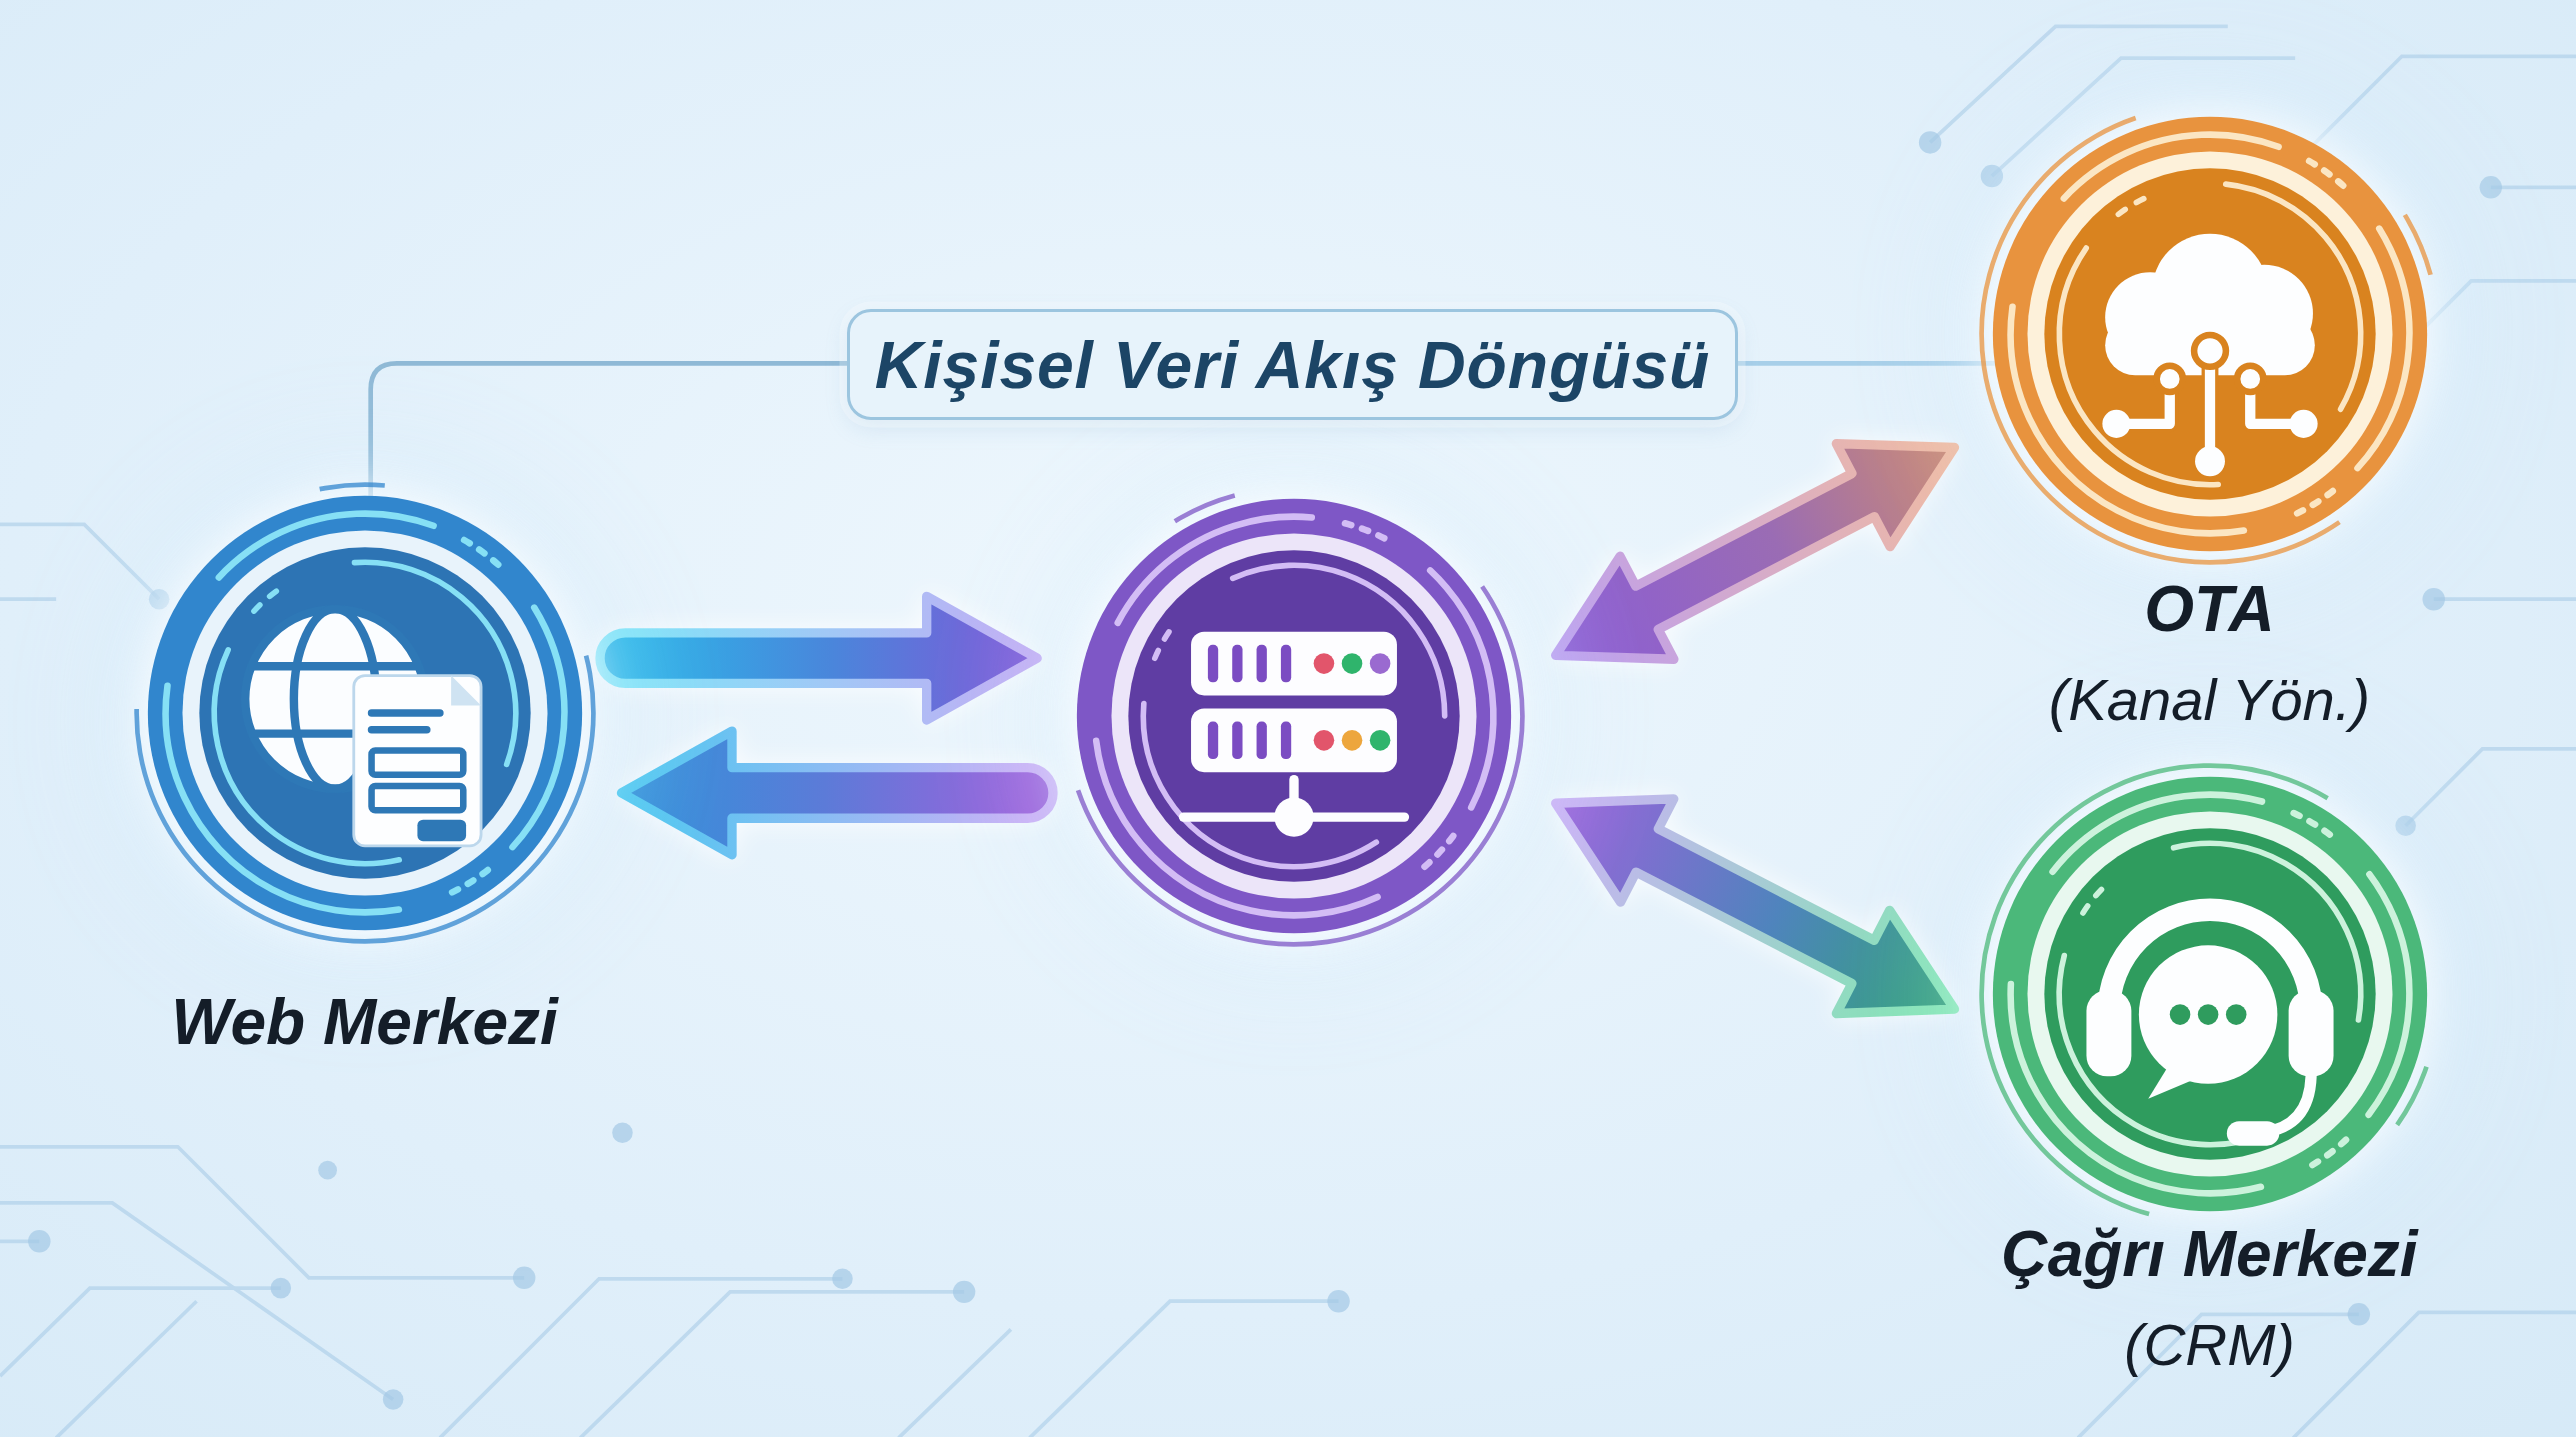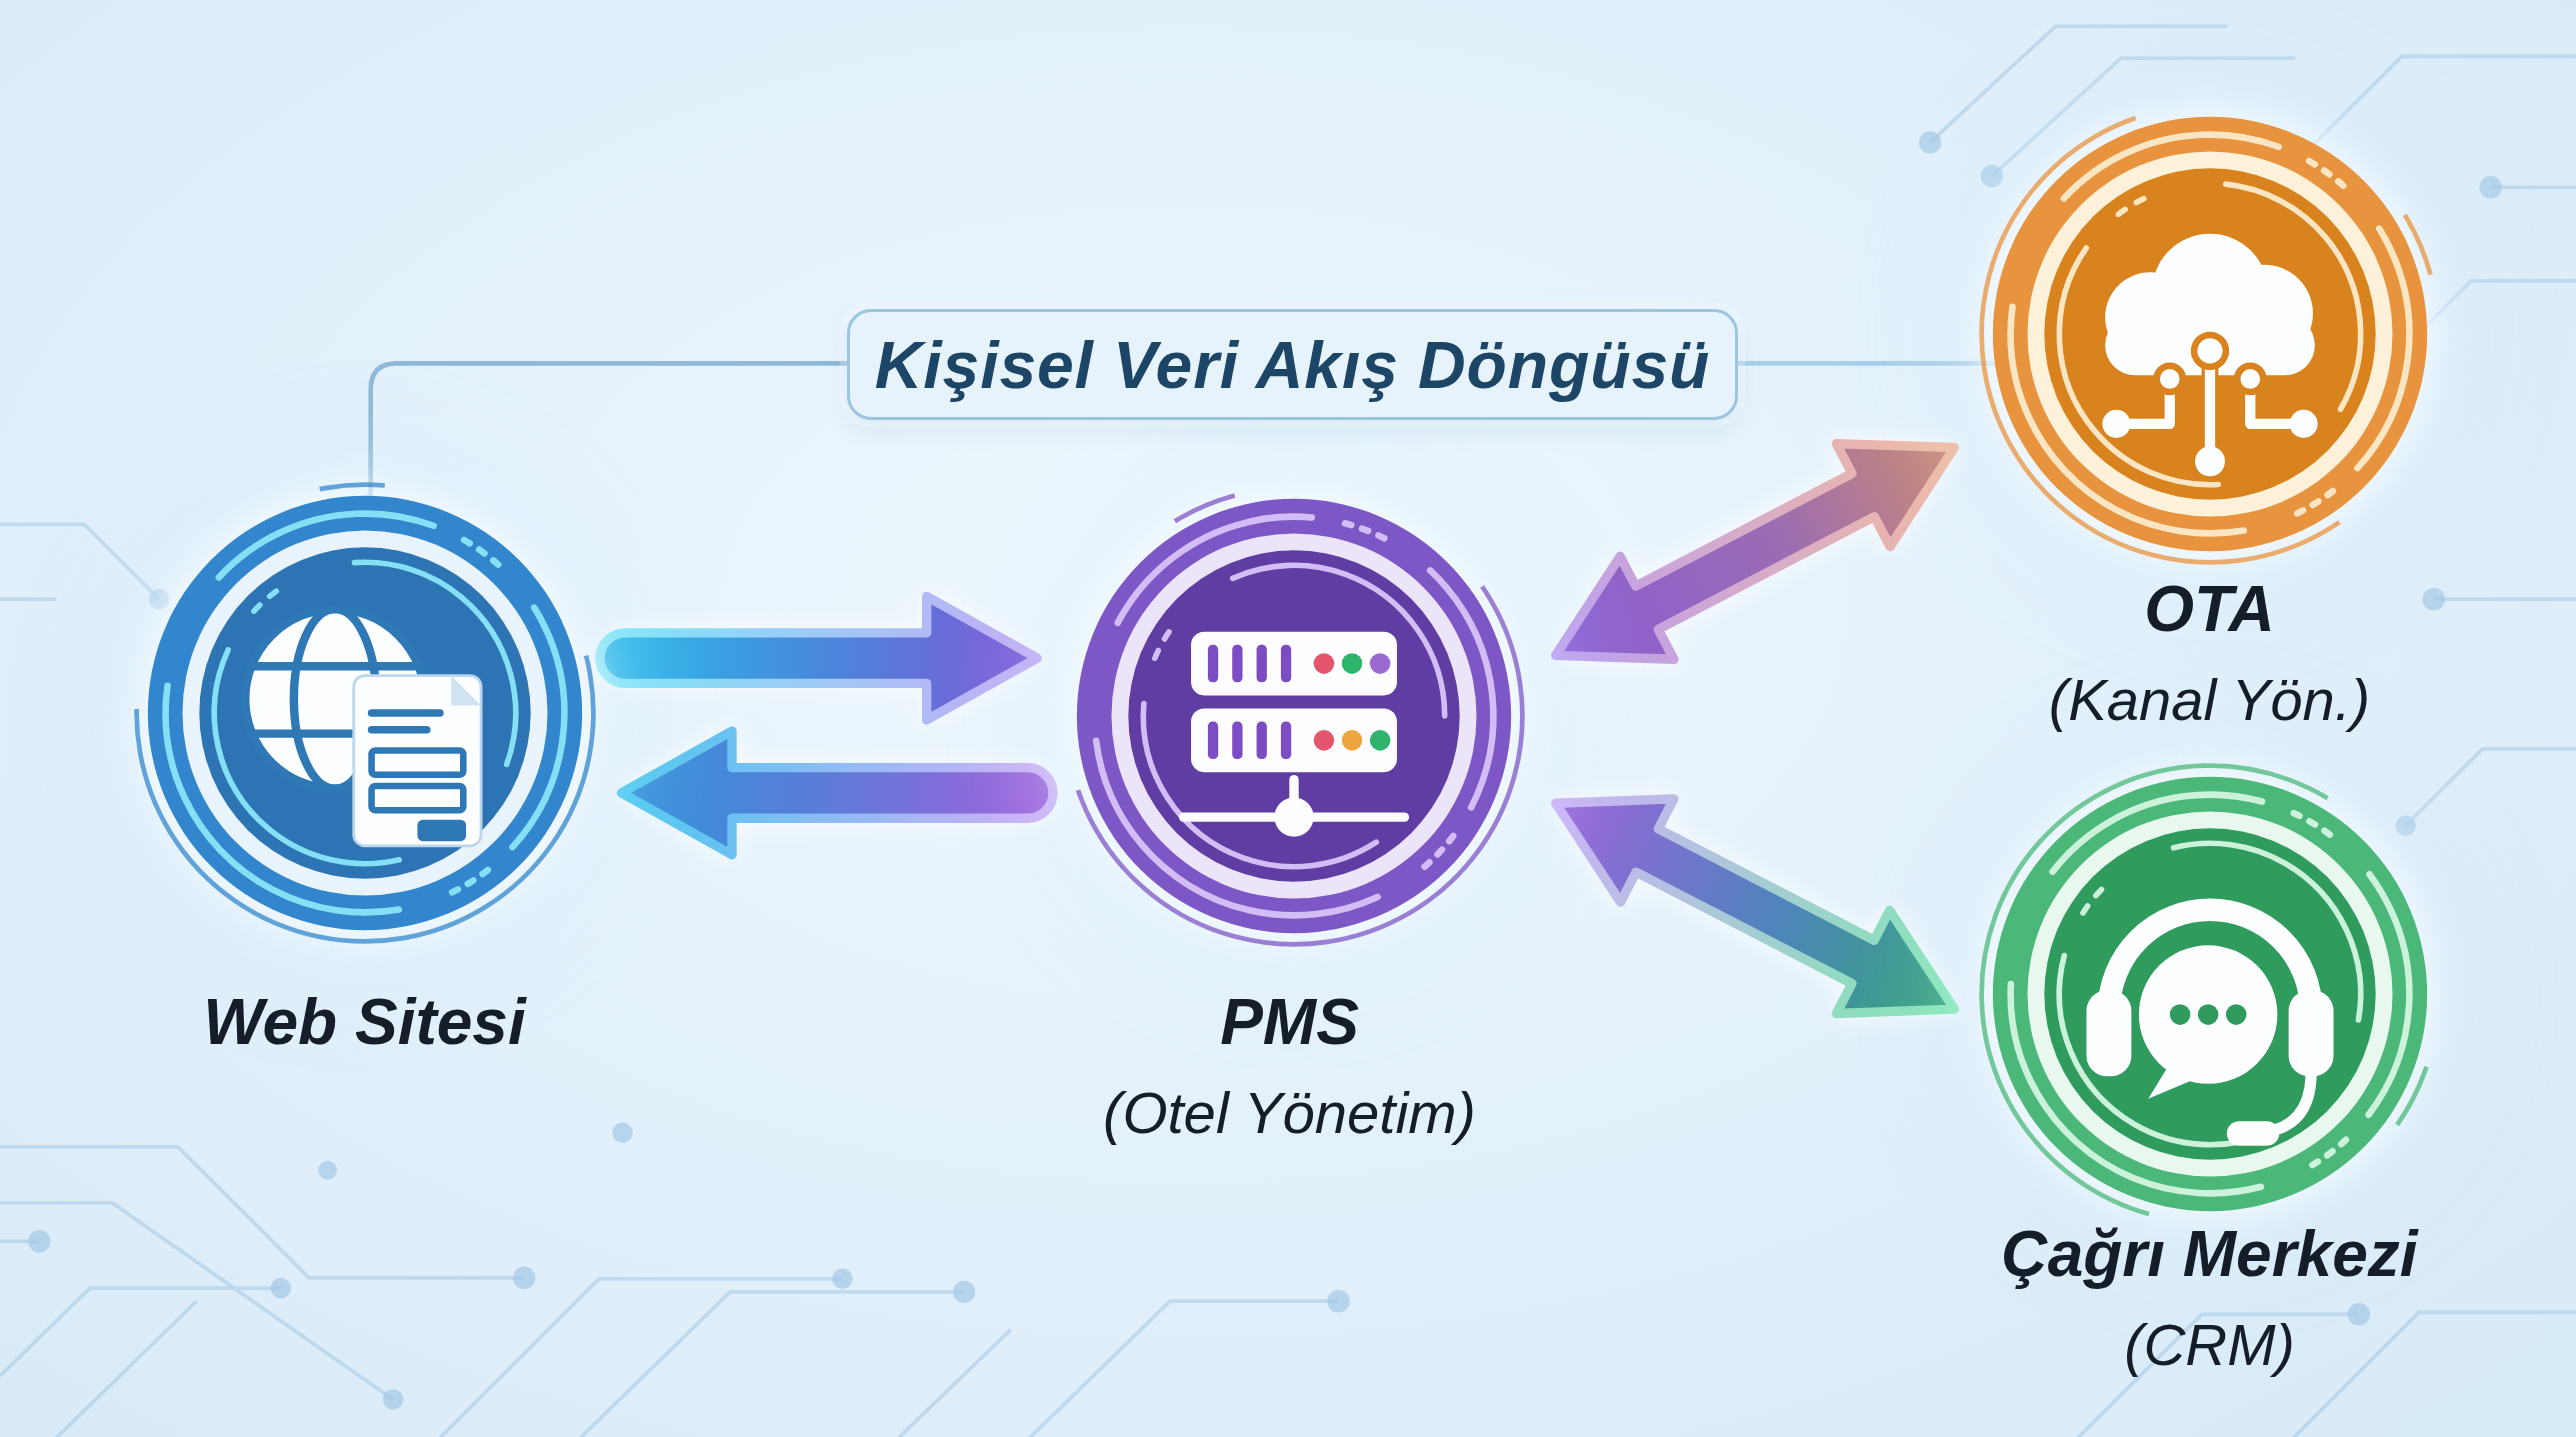--- a/index.html
+++ b/index.html
@@ -246,25 +246,21 @@
       <path d="M358,338 Q356,392 306,398" fill="none" stroke="#fdfeff" stroke-width="12" stroke-linecap="round"></path>
       <rect x="268" y="386" width="56" height="26" rx="13" fill="#fdfeff"></rect>
     </g>
   </svg>
 
   <div class="title-box">
     <span>Kişisel Veri Akış Döngüsü</span>
   </div>
 
   <div class="node-label" style="left:37px;top:977px">
-    <span class="nl-title">Web Sitesi</span>
-  </div>
-  <div class="node-label" style="left:962px;top:977px">
-    <span class="nl-title">PMS</span>
-    <span class="nl-sub">(Otel Yönetim)</span>
+    <span class="nl-title">Web Merkezi</span>
   </div>
   <div class="node-label" style="left:1882px;top:564px">
     <span class="nl-title">OTA</span>
     <span class="nl-sub">(Kanal Yön.)</span>
   </div>
   <div class="node-label" style="left:1882px;top:1209px">
     <span class="nl-title">Çağrı Merkezi</span>
     <span class="nl-sub">(CRM)</span>
   </div>
 

